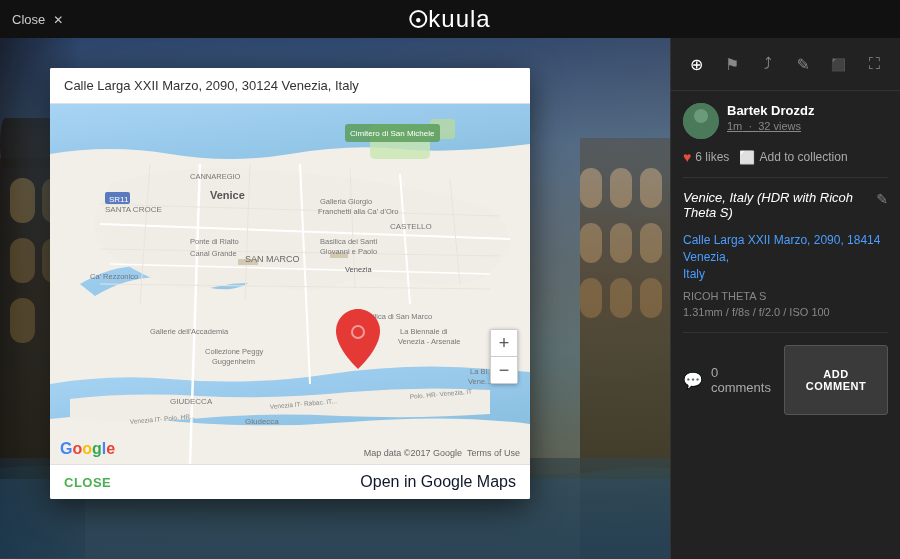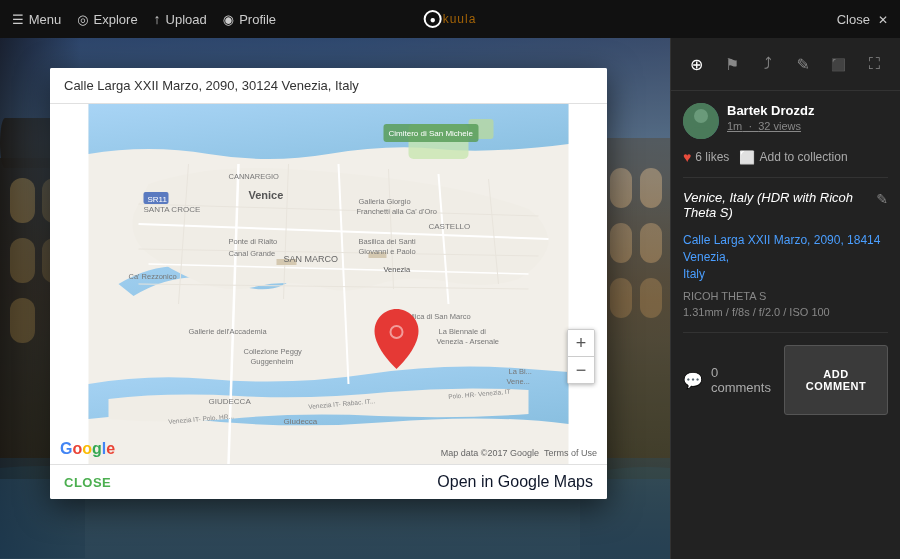--- a/index.html
+++ b/index.html
@@ -12,21 +12,21 @@
       display: flex;
       align-items: center;
       justify-content: space-between;
       padding: 0 12px;
       position: relative;
       z-index: 100;
     }
     .nav-left { display: flex; align-items: center; gap: 16px; }
     .nav-item { display: flex; align-items: center; gap: 5px; font-size: 13px; color: #ccc; cursor: pointer; }
     .nav-center { position: absolute; left: 50%; transform: translateX(-50%); display: flex; align-items: center; gap: 2px; }
-    .nav-logo { font-size: 12px; font-weight: 300; color: #a16207; letter-spacing: 1px; }
+    .nav-logo { font-size: 24px; font-weight: 300; color: #ffffff; letter-spacing: 1px; }
     .nav-right { display: flex; align-items: center; gap: 8px; font-size: 13px; color: #ccc; cursor: pointer; }
 
     
     .main-area {
       display: flex;
       height: 521px;
       position: relative;
     }
 
     
@@ -50,21 +50,21 @@
       bottom: 0; left: 0; right: 0;
       height: 380px;
       background: linear-gradient(180deg, transparent 0%, rgba(101,84,60,0.4) 40%, rgba(60,50,30,0.8) 100%);
     }
 
     
     .map-modal {
       position: absolute;
       top: 30px;
       left: 50px;
-      width: 557px;
+      width: 480px;
       background: #fff;
       border-radius: 2px;
       overflow: hidden;
       box-shadow: 0 8px 32px rgba(0,0,0,0.6);
       z-index: 50;
     }
     .map-address-bar {
       background: #fff;
       padding: 10px 14px;
       font-size: 13px;
@@ -236,38 +236,20 @@
       position: absolute;
       bottom: 0; left: 0; right: 0;
       height: 80px;
       background: linear-gradient(180deg, rgba(60,100,140,0.3) 0%, rgba(40,70,100,0.6) 100%);
     }
   </style>
 </head>
 <body>
 
 <nav class="top-nav">
-  <div class="nav-left">
-    <div class="nav-item">
-      <span class="menu-icon"></span>
-      <span>Menu</span>
-    </div>
-    <div class="nav-item">
-      <span class="explore-icon"></span>
-      <span>Explore</span>
-    </div>
-    <div class="nav-item">
-      <span class="upload-icon"></span>
-      <span>Upload</span>
-    </div>
-    <div class="nav-item">
-      <span class="profile-icon"></span>
-      <span>Profile</span>
-    </div>
-  </div>
 
   <div class="nav-center">
     <span style="font-size:20px; color:#fff; display:flex; align-items:center; gap:1px;">
       <span style="width:18px;height:18px;border-radius:50%;border:2px solid #fff;display:inline-flex;align-items:center;justify-content:center;font-size:10px;font-weight:bold;">●</span>
       <span class="nav-logo">kuula</span>
     </span>
   </div>
 
   <div class="nav-right">
     <span>Close</span>

